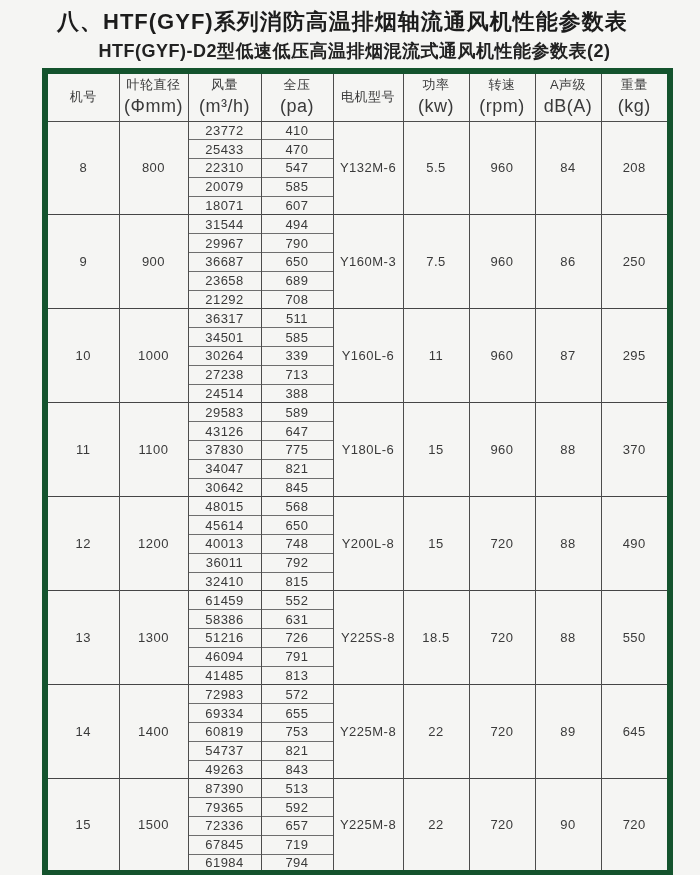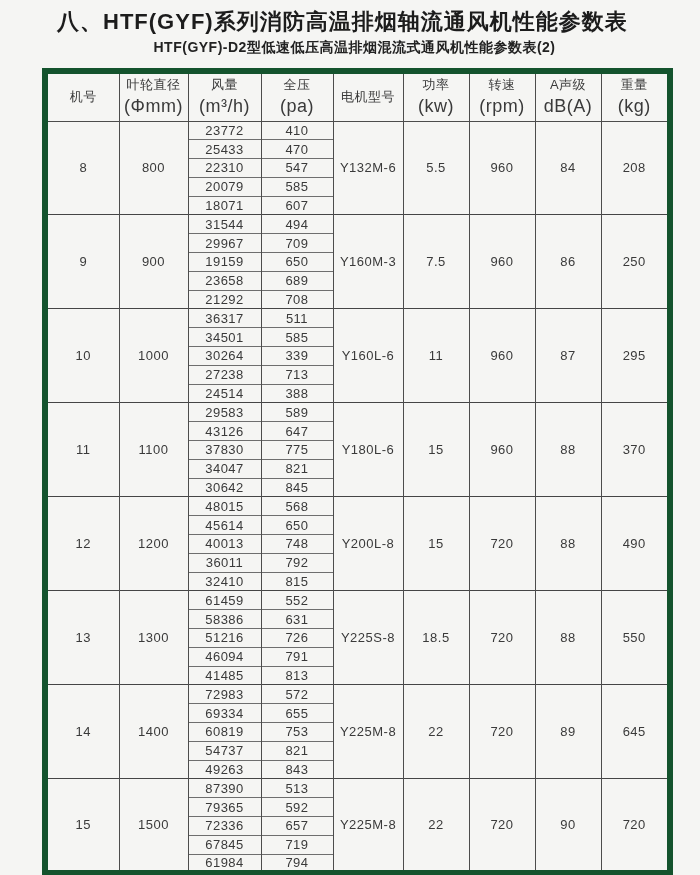--- a/index.html
+++ b/index.html
@@ -18,21 +18,21 @@
     font-weight: 700;
     letter-spacing: 1px;
     color: #1c1c1c;
     white-space: nowrap;
   }
   .page-subtitle {
     position: absolute;
     left: 42px; top: 39px;
     width: 625px;
     text-align: center;
-    font-size: 14px;
+    font-size: 18px;
     font-weight: 600;
     letter-spacing: 0.5px;
     color: #222;
     white-space: nowrap;
   }
   table.params {
     position: absolute;
     left: 42px; top: 68px;
     width: 625px;
     border-collapse: collapse;
@@ -164,24 +164,24 @@
         <td>31544</td>
         <td>494</td>
         <td rowspan="5">Y160M-3</td>
         <td rowspan="5">7.5</td>
         <td rowspan="5">960</td>
         <td rowspan="5">86</td>
         <td rowspan="5">250</td>
       </tr>
       <tr class="sub">
         <td>29967</td>
-        <td>709</td>
-      </tr>
-      <tr class="sub">
-        <td>19159</td>
+        <td>790</td>
+      </tr>
+      <tr class="sub">
+        <td>36687</td>
         <td>650</td>
       </tr>
       <tr class="sub">
         <td>23658</td>
         <td>689</td>
       </tr>
       <tr class="sub">
         <td>21292</td>
         <td>708</td>
       </tr>

